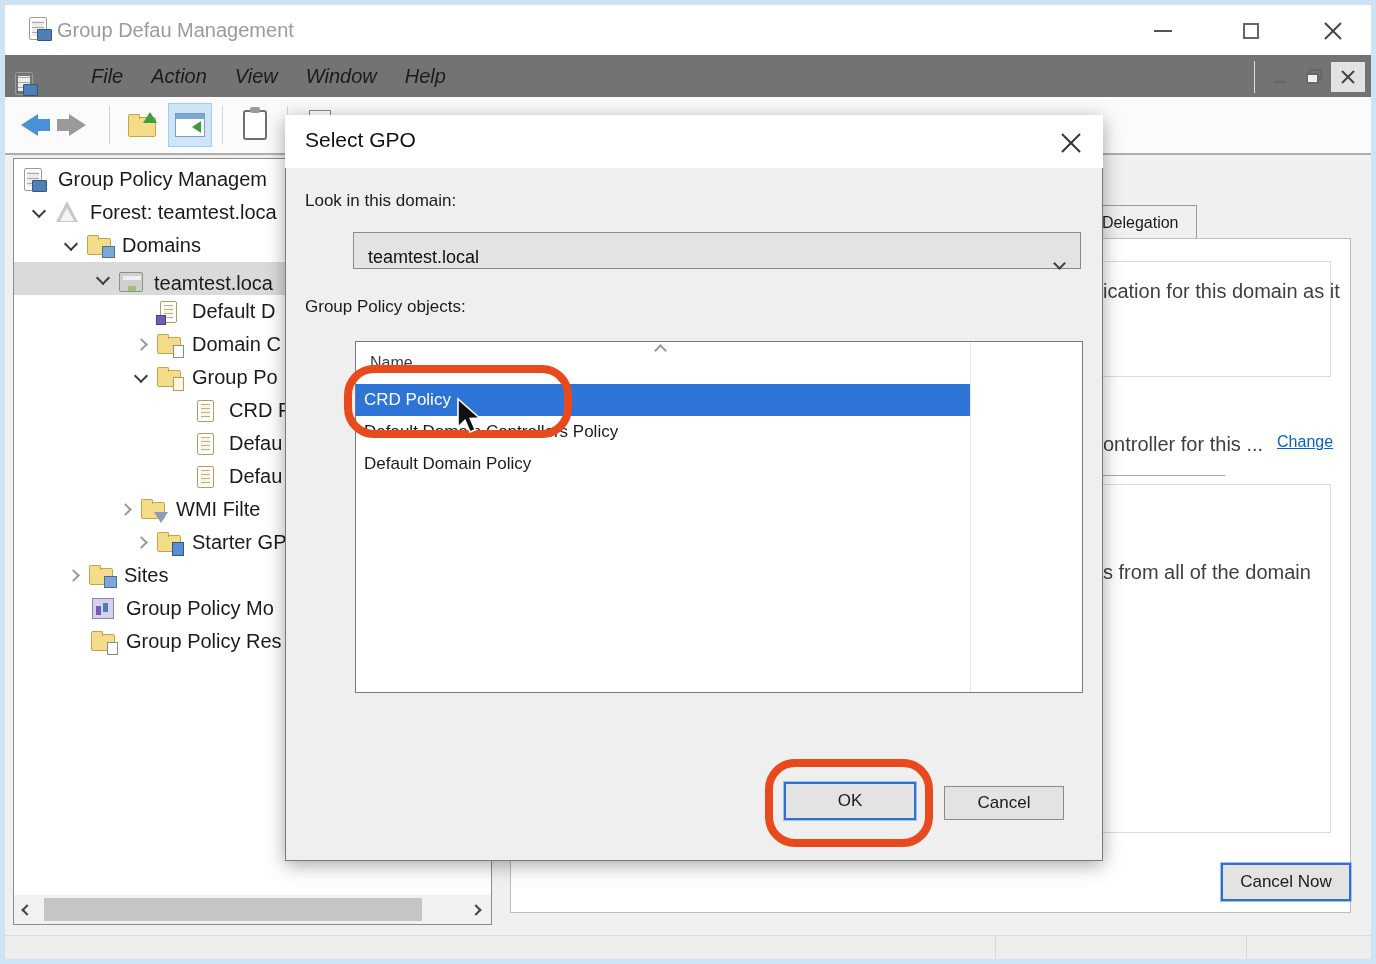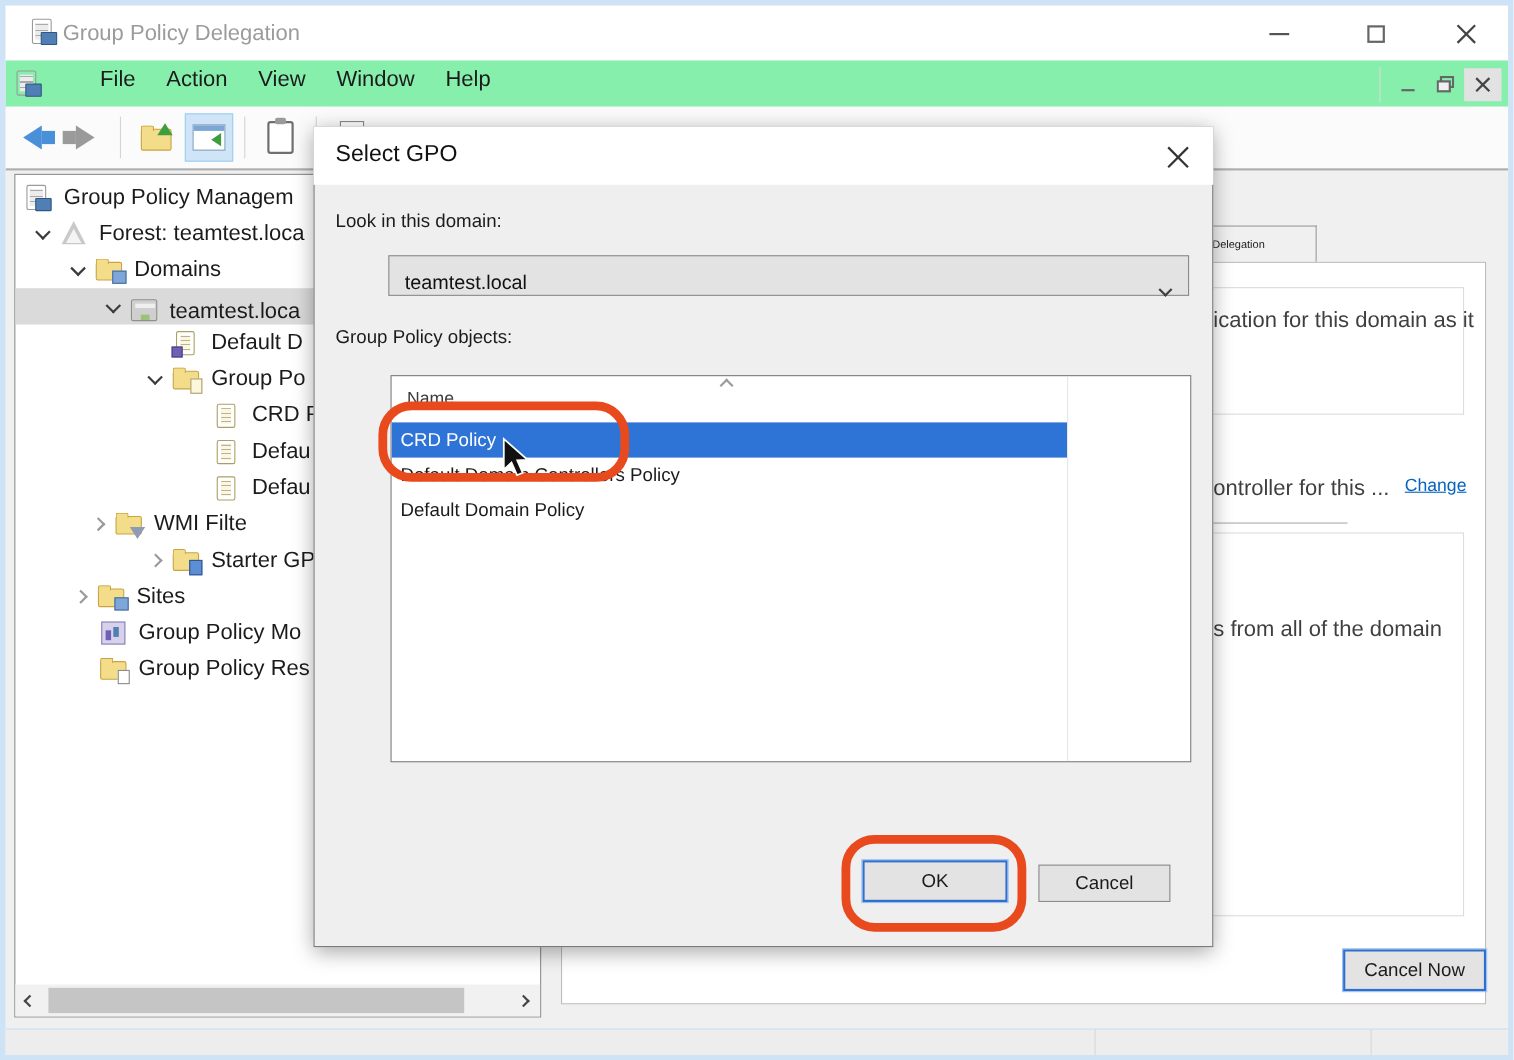--- a/index.html
+++ b/index.html
@@ -11,21 +11,21 @@
   .abs { position:absolute; }
 
   
   .titlebar { left:0; top:0; width:1366px; height:50px; background:#ffffff; }
   .title-text { left:52px; top:14px; font-size:20px; color:#9b9b9b; }
   .winbtn { top:8px; width:56px; height:36px; display:flex; align-items:center; justify-content:center; }
   .glyph-min { width:18px; height:2px; background:#555; }
   .glyph-max { width:16px; height:16px; border:2px solid #666; }
 
   
-  .menubar { left:0; top:50px; width:1366px; height:42px; background:#86efac; display:flex; align-items:flex-start; }
+  .menubar { left:0; top:50px; width:1366px; height:42px; background:#737373; display:flex; align-items:center;font-style:italic; }
   .menu-item { font-size:20px; color:#1b1b1b; padding:6px 14px; }
   .mmc-ctrls { right:6px; top:56px; display:flex; align-items:center; height:32px; border-left:1px solid #d9d9d9; padding-left:8px; }
   .mmc-btn { width:34px; height:30px; display:flex; align-items:center; justify-content:center; }
   .mmc-btn.close { background:#e2e2e2; }
   .glyph-min-s { width:12px; height:2px; background:#666; margin-top:10px; }
 
   
   .toolbar { left:0; top:92px; width:1366px; height:58px; background:#fbfbfb; border-bottom:2px solid #aeaeae; display:flex; align-items:center; }
   .tb-sep { width:1px; height:38px; background:#d4d4d4; margin:0 8px; }
   .tb-btn { width:44px; height:44px; display:flex; align-items:center; justify-content:center; margin:0 2px; }
@@ -72,21 +72,21 @@
   .arrow-r::before { content:""; position:absolute; margin-left:-29px; margin-top:-6px; width:12px; height:12px; background:#9a9a9a; }
   .i-clipboard { width:24px; height:30px; border:2px solid #6f6f6f; border-radius:3px; background:#fff; position:relative; }
   .i-clipboard::before { content:""; position:absolute; left:5px; top:-5px; width:10px; height:6px; background:#9a9a9a; border-radius:2px; }
   .i-console { width:30px; height:24px; background:#ffffff; border:1px solid #7a9cc0; position:relative; }
   .i-console::before { content:""; position:absolute; left:0; top:0; width:100%; height:5px; background:#7aa7d4; }
   .i-console::after { content:""; position:absolute; right:3px; bottom:3px; width:0; height:0; border-top:6px solid transparent; border-bottom:6px solid transparent; border-right:9px solid #3e9e3e; }
   .i-docpart { width:22px; height:30px; background:#ffffff; border:1px solid #8a8a8a; }
 
   
   .rightpane { left:498px; top:153px; width:863px; height:767px; background:#f0f0f0; }
-  .tab { left:1058px; top:200px; width:134px; height:34px; background:#f0f0f0; border:1px solid #9a9a9a; border-bottom:none; display:flex; align-items:center; padding-left:38px; font-size:10px; color:#1b1b1b; }
+  .tab { left:1058px; top:200px; width:134px; height:34px; background:#f0f0f0; border:1px solid #9a9a9a; border-bottom:none; display:flex; align-items:center; padding-left:38px; font-size:16px; color:#1b1b1b; }
   .whitepanel { left:505px; top:233px; width:841px; height:675px; background:#ffffff; border:1px solid #bdbdbd; }
   .groupbox1 { left:520px; top:256px; width:806px; height:116px; border:1px solid #dcdcdc; background:#fff; }
   .groupbox2 { left:520px; top:479px; width:806px; height:349px; border:1px solid #dcdcdc; background:#fff; }
   .frag { font-size:20px; color:#3f3f3f; white-space:nowrap; }
   .hdivider { left:520px; top:470px; width:700px; height:1px; background:#ababab; }
   .link { color:#0563c1; text-decoration:underline; font-size:16px; }
   .btn-detect { left:1216px; top:858px; width:130px; height:38px; background:#e3e3e3; border:2px solid #2f6fd0; outline:1px solid #9cc3ef;
     display:flex; align-items:center; justify-content:center; font-size:17px; color:#1b1b1b; }
 
   
@@ -128,21 +128,21 @@
 </style>
 </head>
 <body>
 
 <div id="win">
 
   <div class="abs titlebar">
     <div class="abs iconbox" style="left:22px; top:11px;">
         <span class="i-gpm"></span>
       </div>
-    <span class="abs title-text">Group Policy Delegation</span>
+    <span class="abs title-text">Group Defau Management</span>
     <div class="abs winbtn" style="left:1130px;">
         <span class="glyph-min"></span>
       </div>
     <div class="abs winbtn" style="left:1218px;">
         <span class="glyph-max"></span>
       </div>
     <div class="abs winbtn" style="left:1300px;">
       <svg class="xmark" width="20" height="20">
           <line x1="2" y1="2" x2="18" y2="18"></line>
           <line x1="18" y1="2" x2="2" y2="18"></line>
@@ -248,23 +248,33 @@
     </div>
 
     <div class="trow" style="padding-left:142px;">
       <span class="iconbox">
           <span class="i-scroll"></span>
           <span class="i-arrowtag"></span>
         </span>
       <span class="tlabel">Default D</span>
     </div>
 
-
     <div class="trow" style="padding-left:112px;">
       <span class="chevbox">
+          <span class="chev-right"></span>
+        </span>
+      <span class="iconbox">
+          <span class="i-folder"></span>
+          <span class="ov ov-doc"></span>
+        </span>
+      <span class="tlabel">Domain C</span>
+    </div>
+
+    <div class="trow" style="padding-left:112px;">
+      <span class="chevbox">
           <span class="chev-down"></span>
         </span>
       <span class="iconbox">
           <span class="i-folder"></span>
           <span class="ov ov-scroll"></span>
         </span>
       <span class="tlabel">Group Po</span>
     </div>
 
     <div class="trow" style="padding-left:179px;">
@@ -281,21 +291,21 @@
       <span class="tlabel">Defau</span>
     </div>
 
     <div class="trow" style="padding-left:179px;">
       <span class="iconbox">
           <span class="i-scroll"></span>
         </span>
       <span class="tlabel">Defau</span>
     </div>
 
-    <div class="trow" style="padding-left:60px;">
+    <div class="trow" style="padding-left:96px;">
       <span class="chevbox">
           <span class="chev-right"></span>
         </span>
       <span class="iconbox">
           <span class="i-folder"></span>
           <span class="ov ov-funnel"></span>
         </span>
       <span class="tlabel">WMI Filte</span>
     </div>
 

